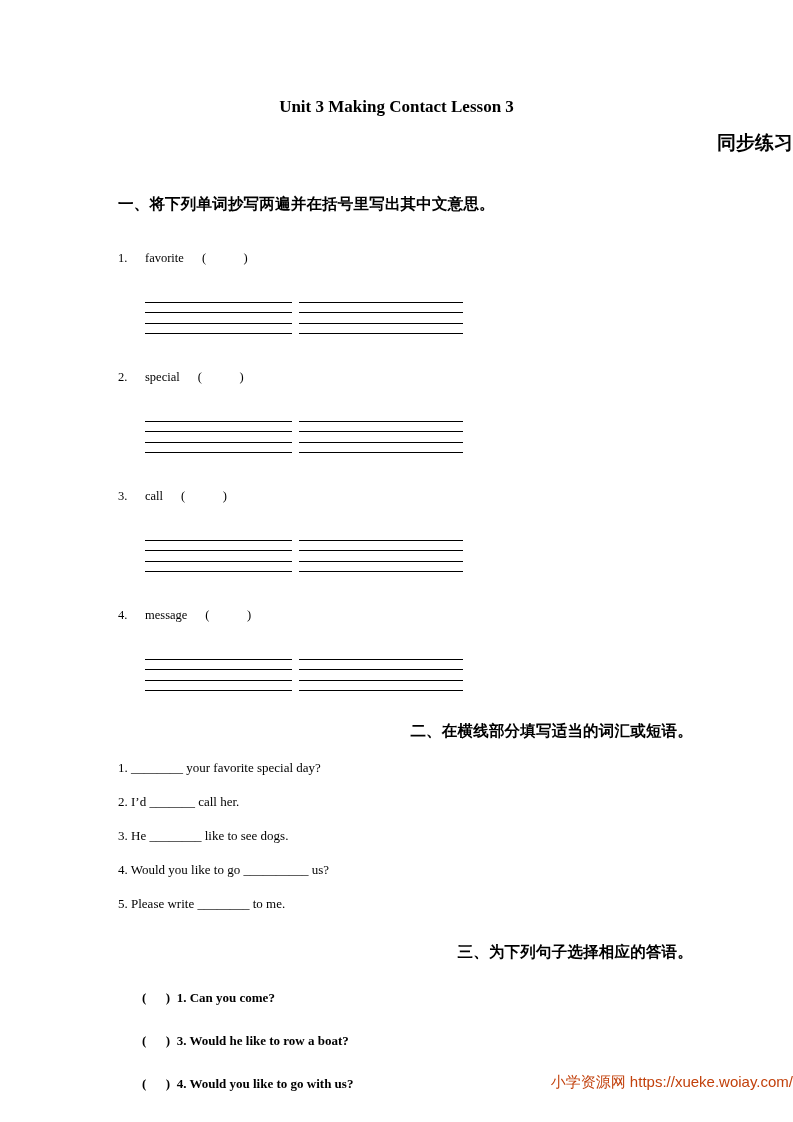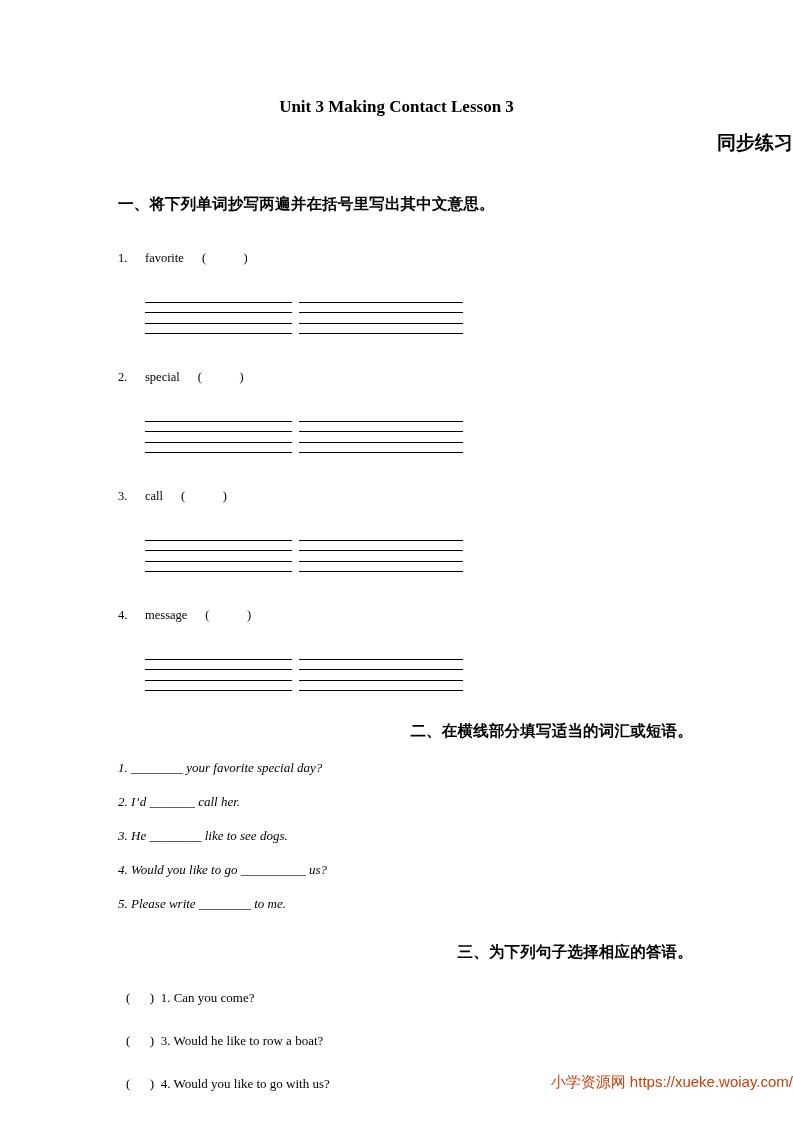--- a/index.html
+++ b/index.html
@@ -32,24 +32,24 @@
   .word-head .num { display:inline-block; width:27px; }
   .word-head .paren { white-space:pre; margin-left:18px; }
 
   .copy-lines { margin-left:27px; margin-top:26px; }
   .line-row { display:flex; gap:7px; height:10.5px; }
   .wline { display:block; border-bottom:1px solid #000; }
   .wline.left  { width:147px; }
   .wline.right { width:164px; }
 
   .fill-item { font-size:13px; margin-top:18px; white-space:pre-wrap; }
-  .fill-list { margin-top:6px;font-style:italic; }
+  .fill-list { margin-top:6px; }
 
   .choice-item { font-size:13px; margin-top:27px; white-space:pre; }
-  .choice-list { margin-top:10px; margin-left:8px; }
+  .choice-list { margin-top:10px; margin-left:24px;font-weight:bold; }
 
   .footer {
     position:absolute; left:0; right:0; bottom:30px;
     text-align:right; color:#c2410c; font-size:15px;
     font-family:"Liberation Sans", sans-serif;
   }
 </style>
 </head>
 <body>
 

